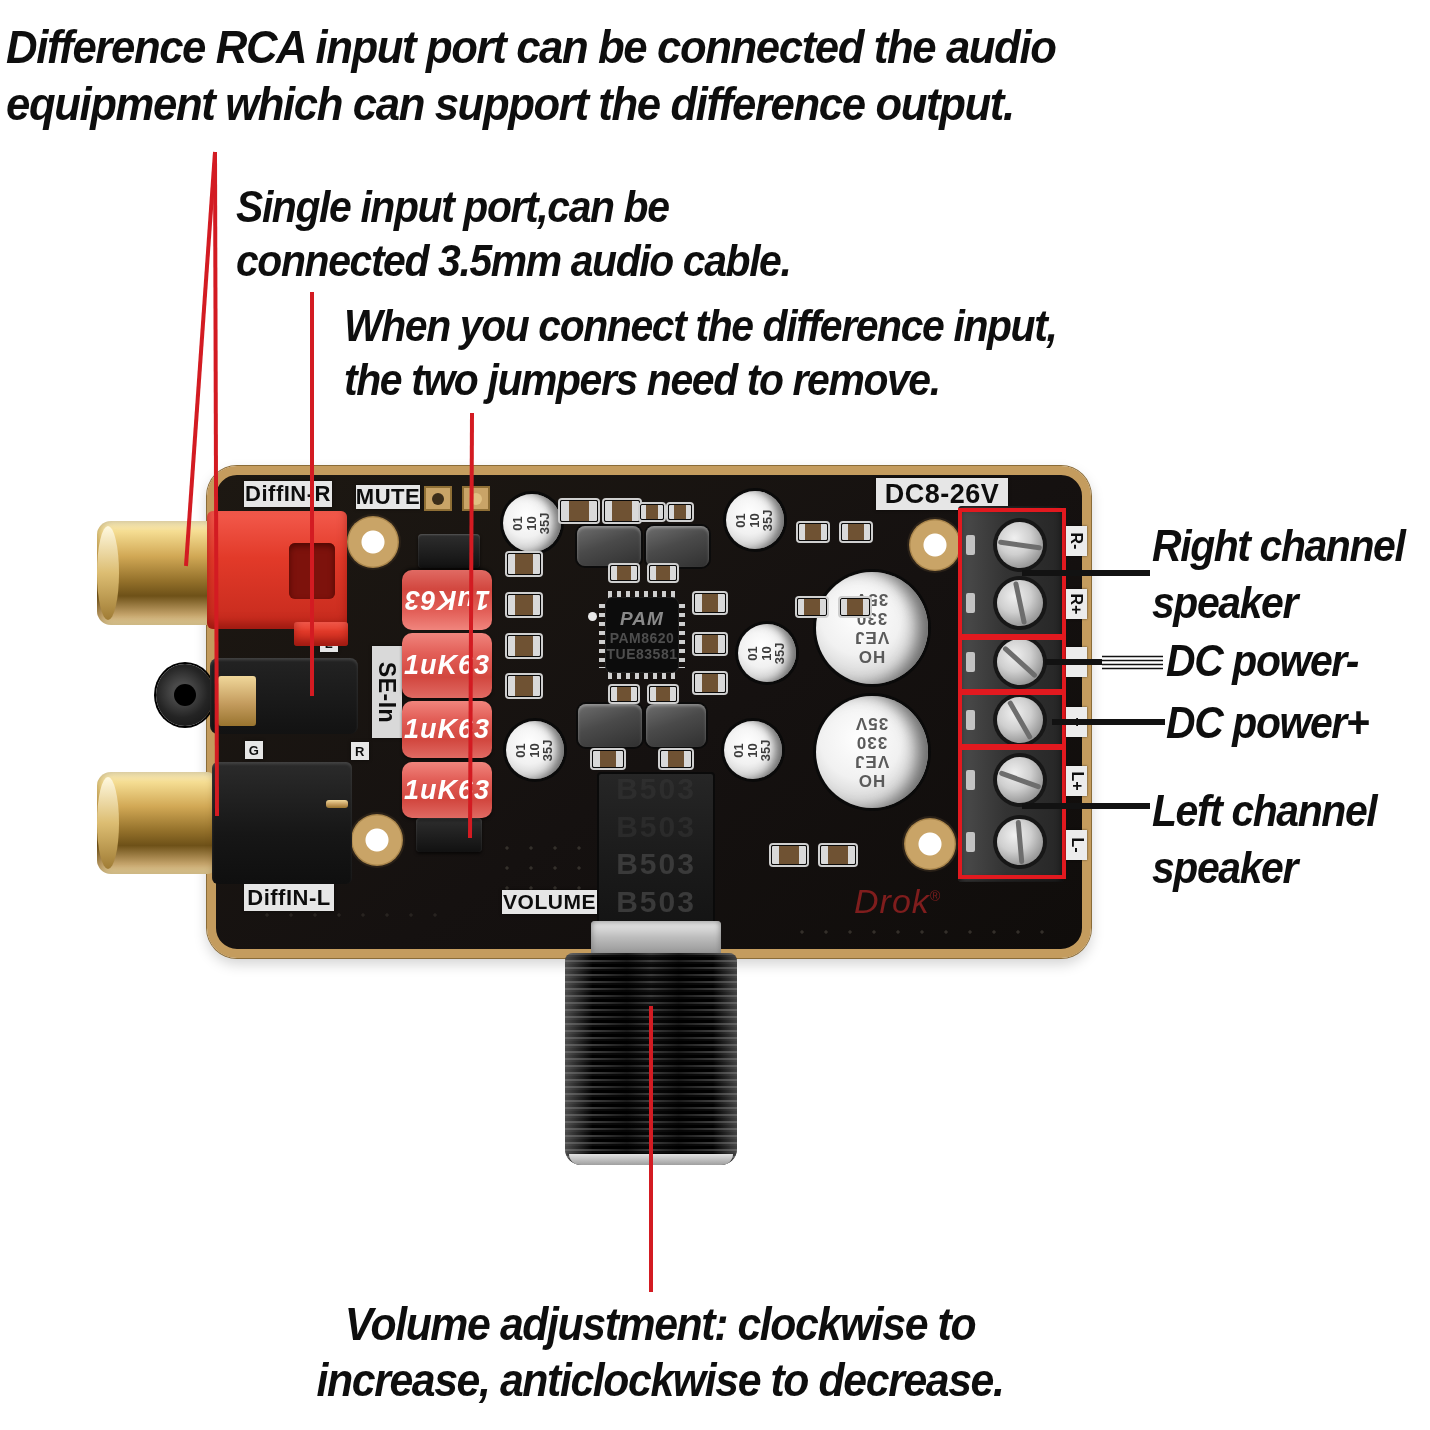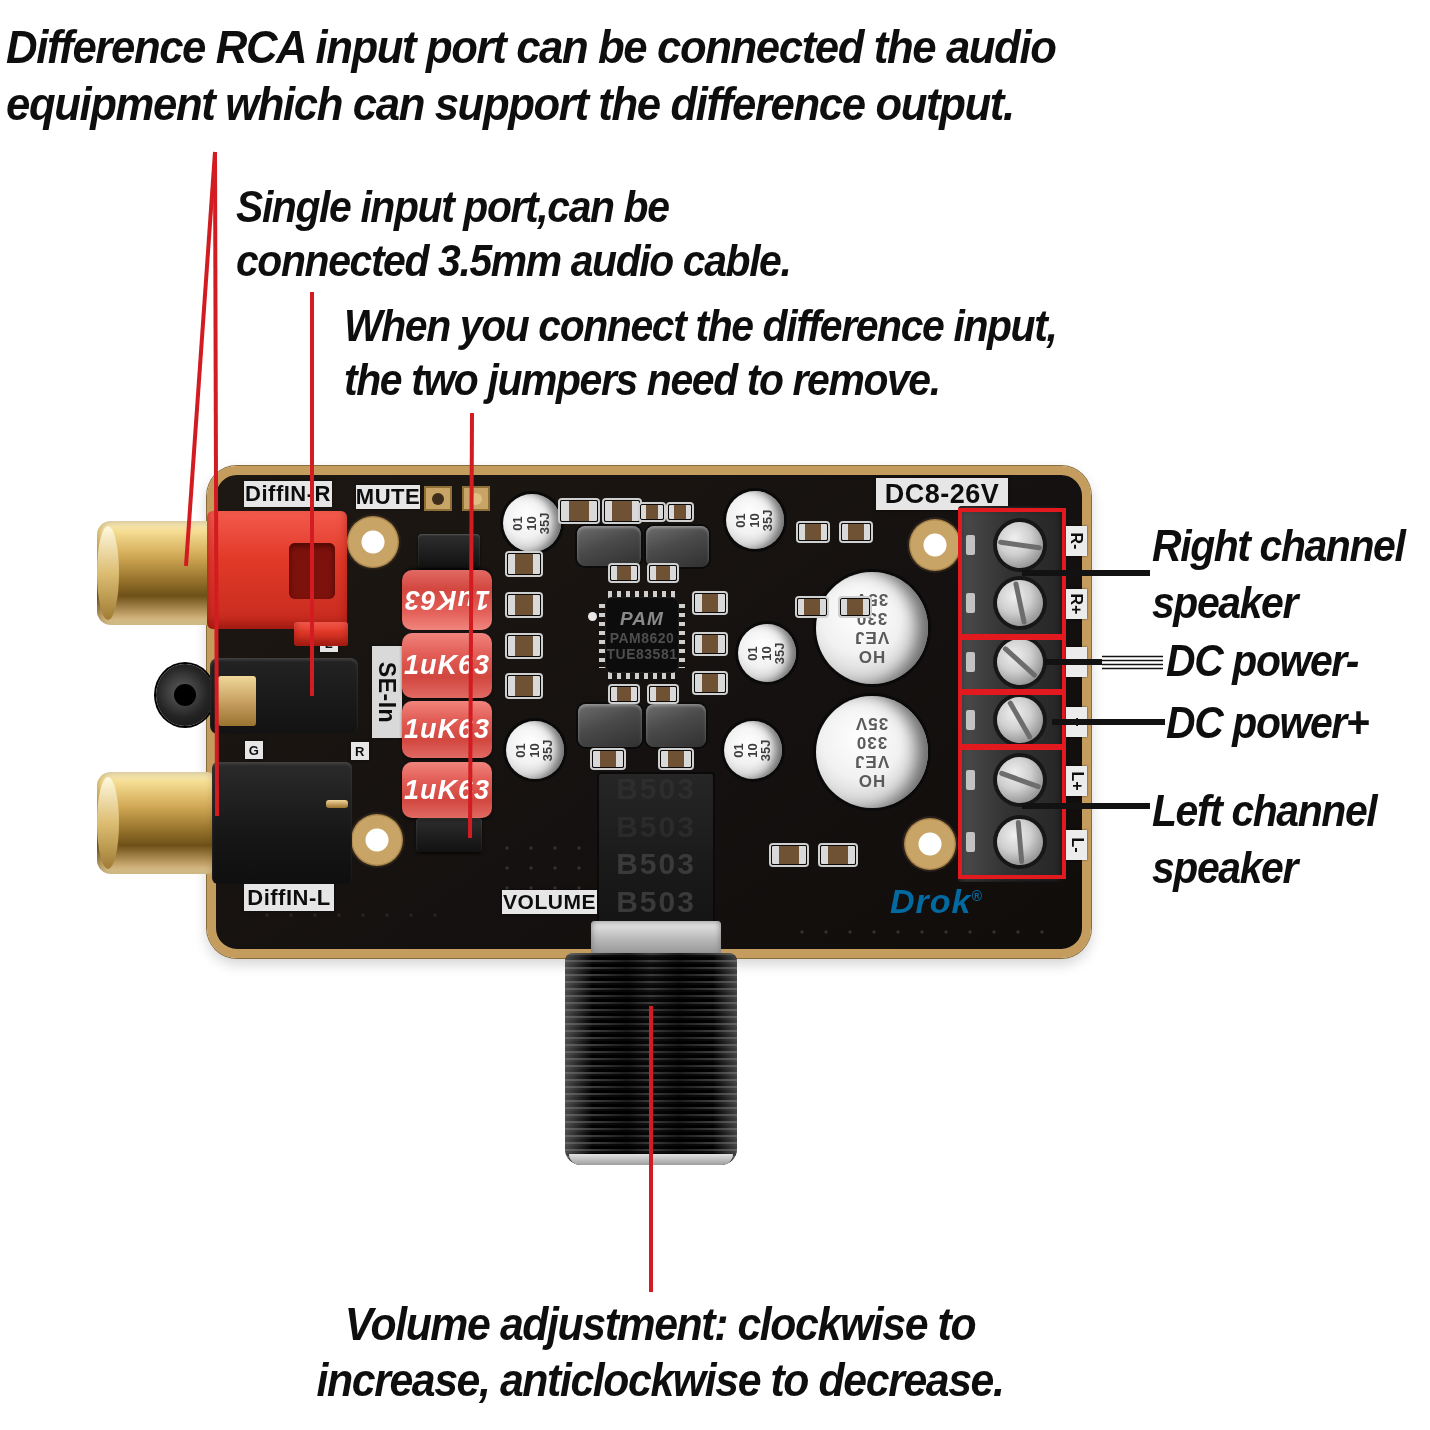--- a/index.html
+++ b/index.html
@@ -126,21 +126,21 @@
     box-shadow:inset 0 0 6px #777; }
   .knob { position:absolute; left:565px; top:953px; width:172px; height:212px;
     border-radius:8px 8px 16px 16px; overflow:hidden;
     background:repeating-linear-gradient(180deg, #3c3c3c 0 2px, #0c0c0c 2px 4px, #000 4px 7px); }
   .knob::before { content:""; position:absolute; inset:0;
     background:linear-gradient(90deg, rgba(150,150,150,.5) 0%, rgba(0,0,0,0) 16%, rgba(0,0,0,.55) 36%,
       rgba(60,60,60,.15) 50%, rgba(0,0,0,.55) 66%, rgba(0,0,0,0) 86%, rgba(150,150,150,.45) 100%); }
   .knob::after { content:""; position:absolute; left:4px; right:4px; bottom:0; height:11px;
     border-radius:0 0 12px 12px; background:linear-gradient(180deg,#e2e2e2,#9f9f9f); }
 
-  .brand { position:absolute; left:890px; top:882px; color:#0369a1; font-weight:700; font-style:italic;
+  .brand { position:absolute; left:854px; top:882px; color:#7f1d1d; font-weight:400; font-style:italic;
     font-size:34px; letter-spacing:1px; }
   .brand sup { font-size:14px; }
 
   svg.leads { position:absolute; left:0; top:0; pointer-events:none; }
 </style>
 </head>
 <body>
 
 <div id="stage">
 

